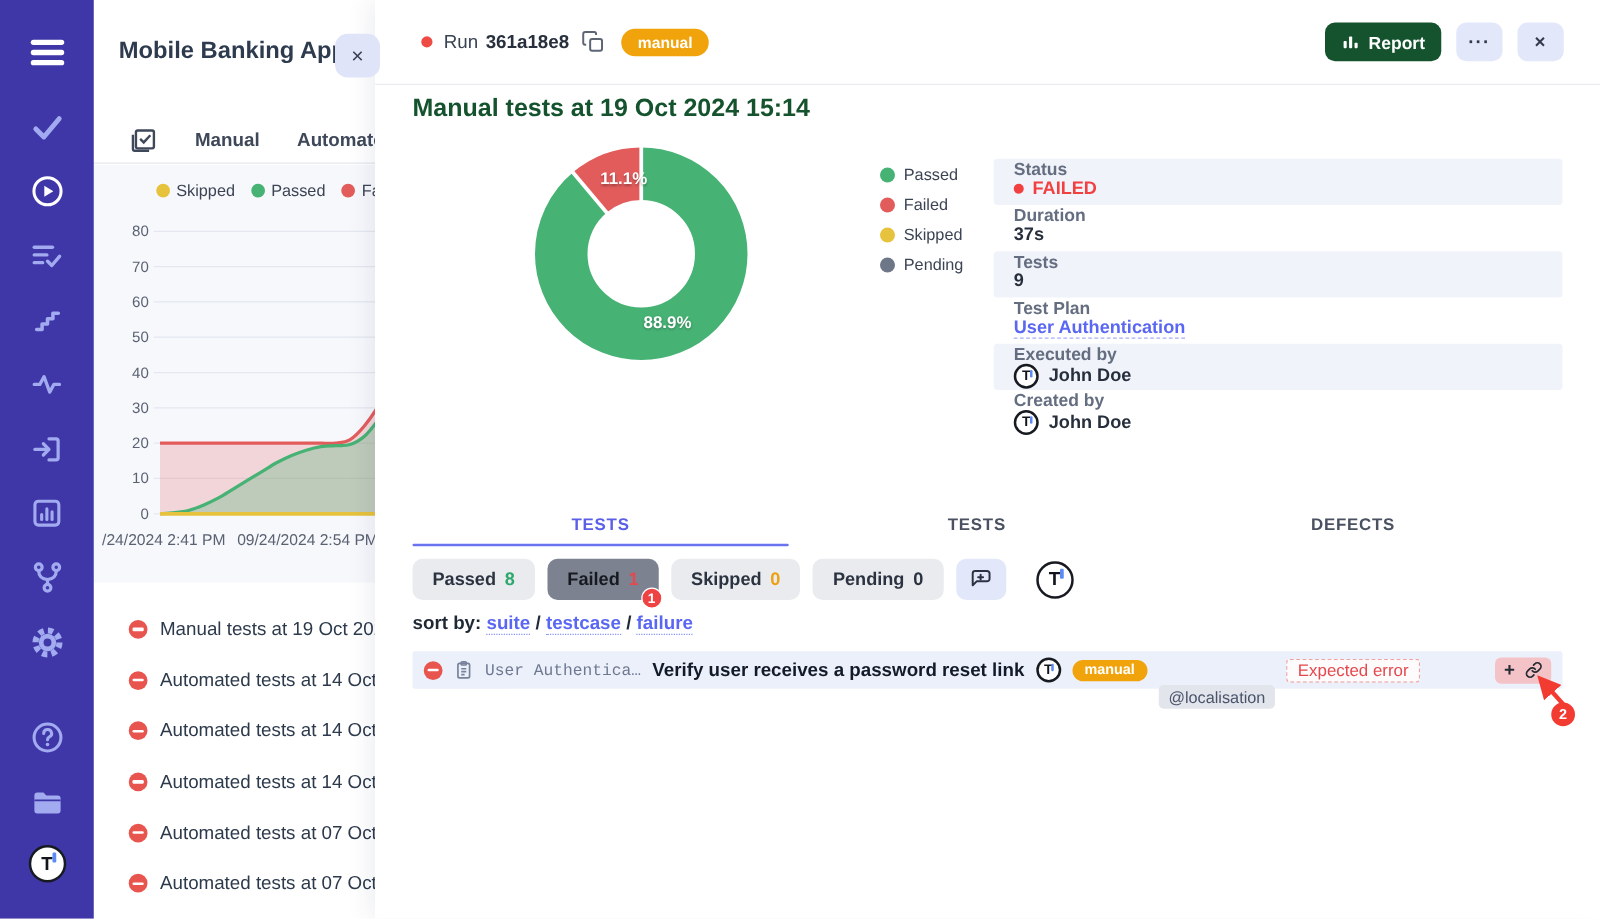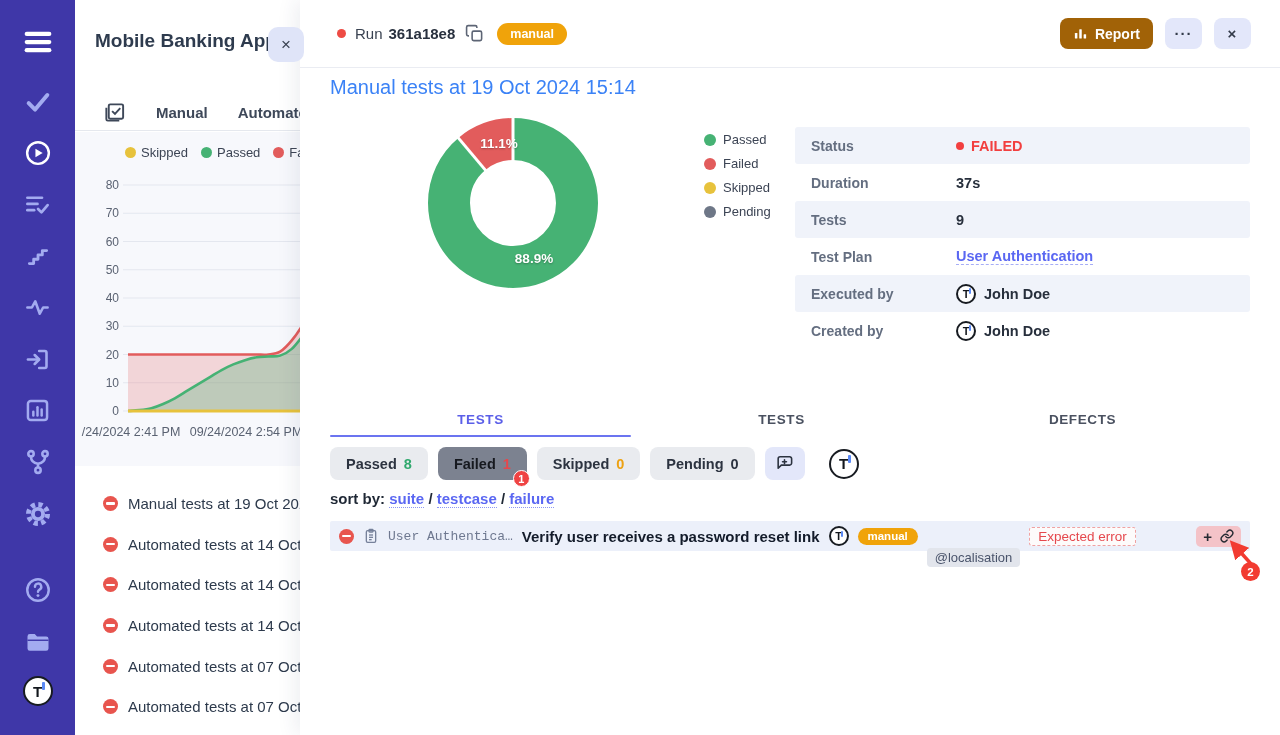--- a/index.html
+++ b/index.html
@@ -32,33 +32,33 @@
   .main { position:absolute; left:300px; top:0; width:980px; height:735px; background:#fff; z-index:3; box-shadow:-5px 0 18px rgba(40,50,90,.08); }
   .panel-close { position:absolute; left:268px; top:27px; width:36px; height:35px; background:#dfe4f8; border-radius:10px; z-index:4; display:flex; align-items:center; justify-content:center; font-size:17px; color:#3a4252; cursor:pointer; }
 
   .topbar { position:absolute; top:0; left:0; width:100%; height:68px; border-bottom:1px solid #eaecf2; display:flex; align-items:center; padding:0 29px 0 37px; background:#fff; }
   .status-dot { width:9px; height:9px; border-radius:50%; background:#ee4b44; }
   .run-label { margin-left:9px; font-size:15px; color:#3a4352; }
   .run-id { margin-left:6px; font-size:15px; font-weight:800; color:#28303e; }
   .copy-btn { margin-left:10px; color:#5d6575; display:flex; cursor:pointer; }
   .type-badge { margin-left:13px; background:#f0a30a; color:#fff; font-size:12.5px; font-weight:700; padding:4px 13px; border-radius:11px; }
   .tb-right { margin-left:auto; display:flex; gap:12px; align-items:center; }
-  .report-btn { background:#a16207; color:#fff; height:31px; padding:6px 13px; border-radius:8px; display:flex; align-items:center; gap:7px; font-size:14px; font-weight:700; border:none; cursor:pointer; font-family:inherit; }
+  .report-btn { background:#14532d; color:#fff; height:31px; padding:6px 13px; border-radius:8px; display:flex; align-items:center; gap:7px; font-size:14px; font-weight:700; border:none; cursor:pointer; font-family:inherit; }
   .chip-btn { background:#e3e7fa; height:31px; min-width:37px; border-radius:8px; display:flex; align-items:center; justify-content:center; color:#333b4a; font-size:15px; font-weight:700; border:none; cursor:pointer; letter-spacing:1px; }
 
-  .page-title { position:absolute; left:30px; top:76px; font-size:20px; font-weight:400; color:#3b82f6; }
+  .page-title { position:absolute; left:30px; top:76px; font-size:20px; font-weight:700; color:#14532d; }
 
   .donut-wrap { position:absolute; left:118px; top:108px; width:190px; height:190px; }
   .donut-label { position:absolute; transform:translate(-50%,-50%); color:#fff; font-weight:800; font-size:13.5px; text-shadow:0 1px 2px rgba(0,0,0,.3); }
   .donut-legend { position:absolute; left:404px; top:132px; display:flex; flex-direction:column; gap:9px; }
   .dl-item { display:flex; align-items:center; gap:7px; font-size:13px; color:#3c4454; cursor:pointer; }
   .dl-dot { width:12px; height:12px; border-radius:50%; }
 
   .details { position:absolute; left:495px; top:127px; width:455px; }
-  .d-row { height:37px; display:flex; align-items:center; padding:0 16px; font-size:14.5px; }
+  .d-row { height:37px; display:flex; padding:0 16px; font-size:14.5px;flex-direction:column; }
   .d-row:nth-child(odd) { background:#f0f3fa; border-radius:3px; }
   .d-label { width:145px; flex:0 0 auto; color:#646e80; font-weight:700; font-size:14px; }
   .d-value { color:#272f3c; font-weight:600; display:flex; align-items:center; gap:8px; }
   .d-status { color:#f23f3f; font-weight:800; display:flex; gap:7px; align-items:center; }
   .d-status .sd { width:8px; height:8px; border-radius:50%; background:#f23f3f; }
   .d-link { color:#5a67f2; border-bottom:1.5px dashed #a7aef6; font-weight:600; cursor:pointer; }
 
   .t-avatar { width:20px; height:20px; border-radius:50%; border:2px solid #171b21; background:#fff; color:#12161c; font-weight:800; font-size:11px; display:inline-flex; align-items:center; justify-content:center; position:relative; flex:0 0 auto; }
   .t-avatar .tick { position:absolute; width:2px; height:6px; background:#5b8af5; right:3.5px; top:2.5px; border-radius:1px; }
   .t-avatar.lg { width:30px; height:30px; font-size:15px; border-width:2.5px; }

